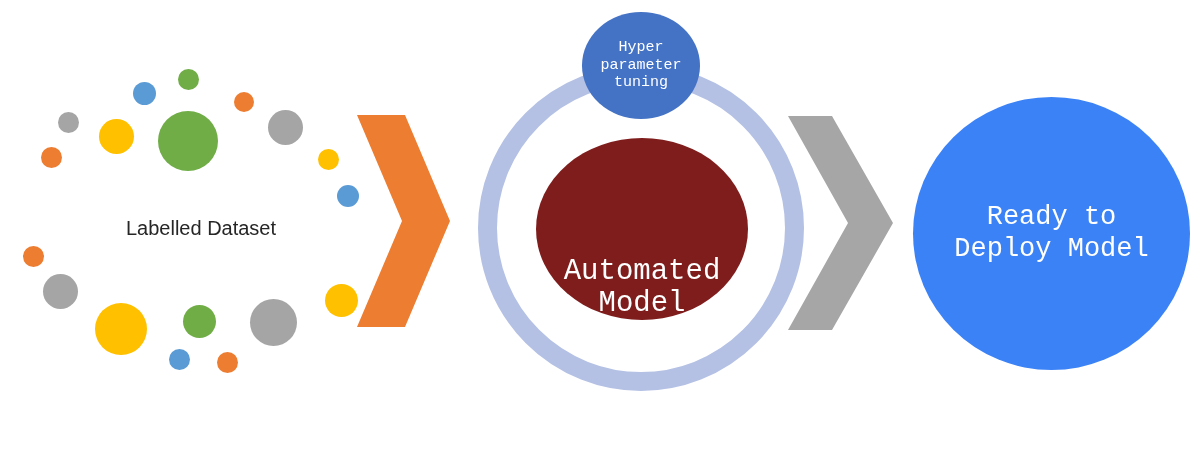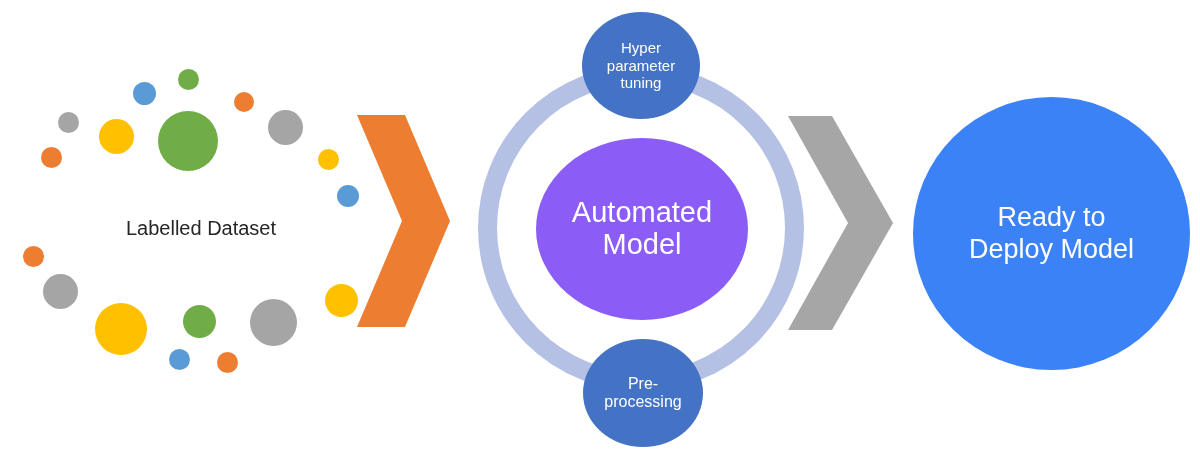--- a/index.html
+++ b/index.html
@@ -47,20 +47,21 @@
     border-radius: 50%;
   }
   .node {
     position: absolute;
     border-radius: 50%;
     display: flex;
     align-items: center;
     justify-content: center;
     text-align: center;
     color: #ffffff;
+    font-family: Liberation Mono, monospace;
   }
   .node-center {
     left: 536px; top: 138px;
     width: 212px; height: 182px;
     font-size: 29px;
     line-height: 1.1;
   }
   .node-top {
     left: 582px; top: 12px;
     width: 118px; height: 107px;
@@ -111,29 +112,25 @@
   <div class="chevron chevron-1" style="background-color: rgb(237, 125, 49);"></div>
 
   <div class="ring" style="border-color: rgb(180, 193, 228);"></div>
 
   <div class="node node-top" style="background-color: rgb(68, 114, 196);">
     <span class="prewrap">Hyper
 parameter
 tuning</span>
   </div>
 
-  <div class="node node-center" style="background-color: #8b5cf6;">
+  <div class="node node-center" style="background-color: #7f1d1d; align-items: flex-end;">
     <span class="prewrap">Automated
 Model</span>
   </div>
 
-  <div class="node node-bottom" style="background-color: rgb(68, 114, 196);">
-    <span class="prewrap">Pre-
-processing</span>
-  </div>
 
   <div class="chevron chevron-2" style="background-color: rgb(166, 166, 166);"></div>
 
   <div class="node node-deploy" style="background-color: #3b82f6;">
     <span class="prewrap">Ready to
 Deploy Model</span>
   </div>
 
 </div>
 

